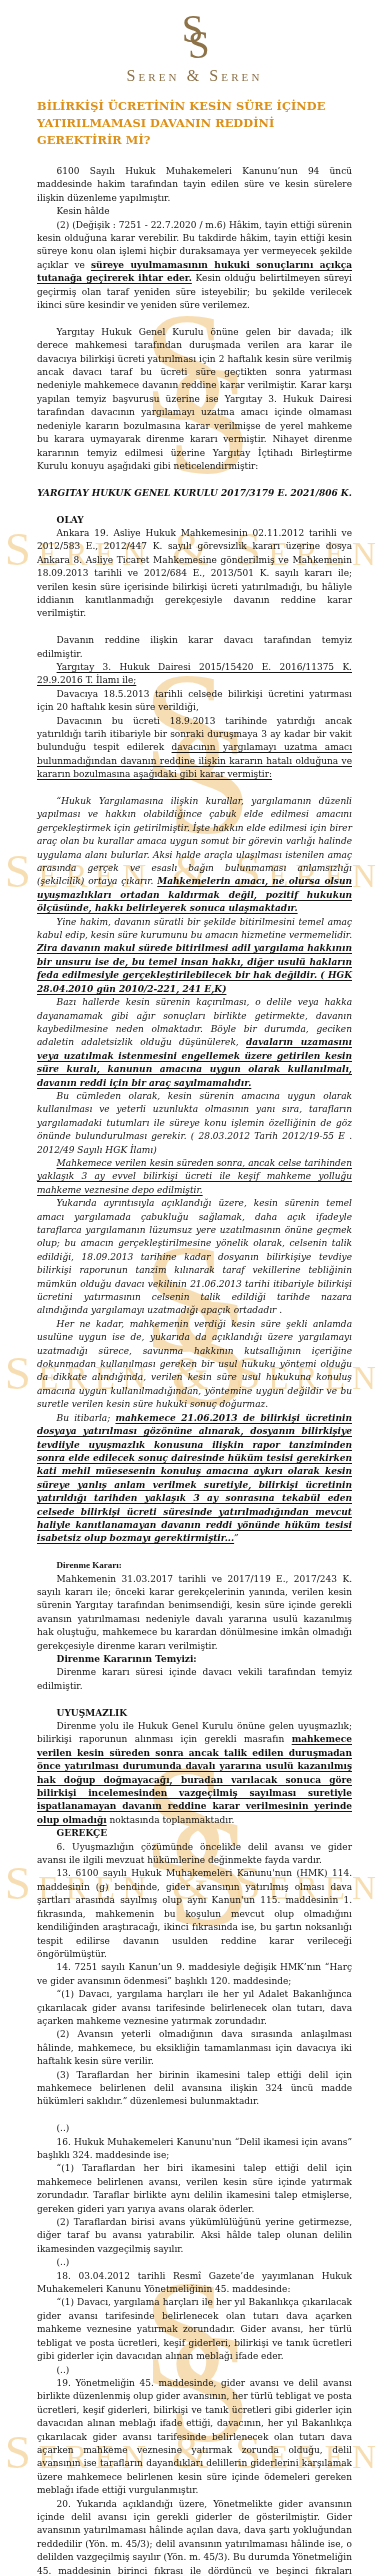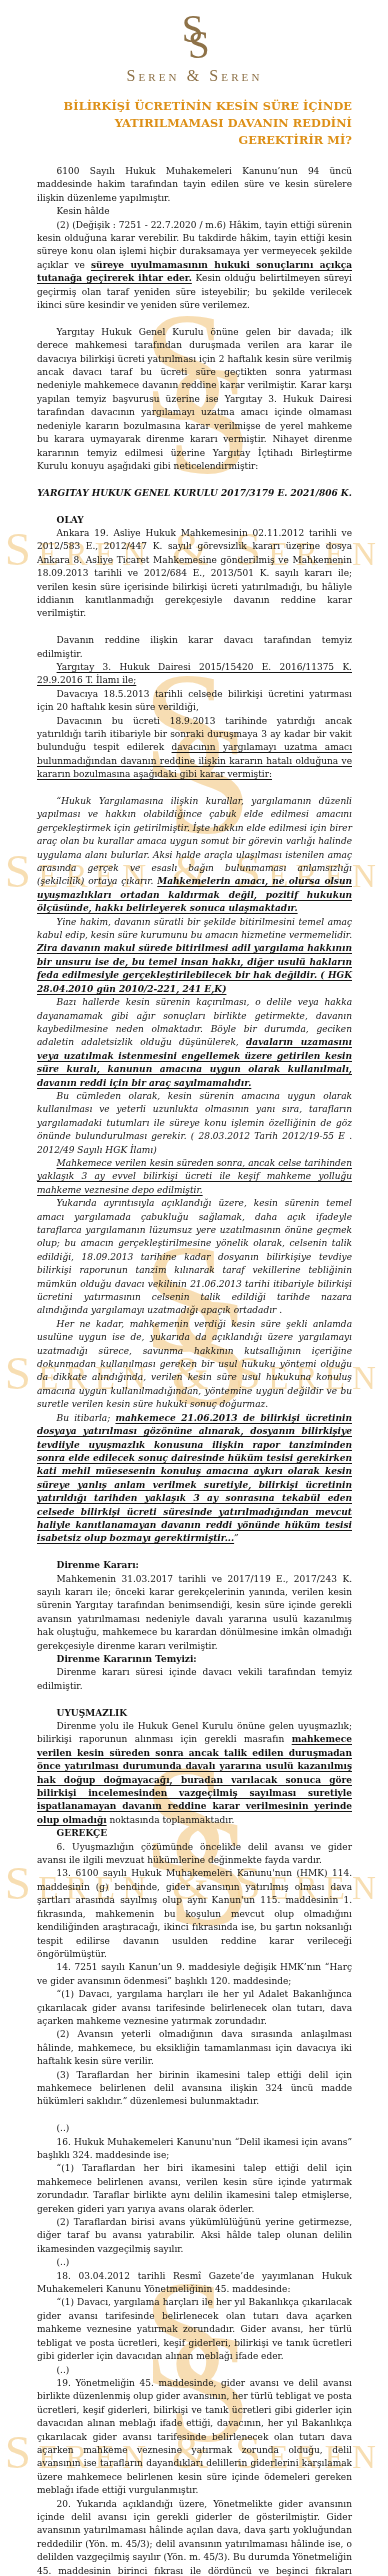--- a/index.html
+++ b/index.html
@@ -29,21 +29,21 @@
   .logo { text-align:center; }
   .logo-mark { display:inline-block; position:relative; width:44px; height:54px; color:var(--brand,#8E7248); }
   .logo-mark .s1, .logo-mark .s2 { position:absolute; font-size:39px; line-height:1; font-family:"Liberation Serif",serif; }
   .logo-mark .s1 { left:9.3px; top:-2.1px; }
   .logo-mark .s2 { left:15.5px; top:13.4px; }
   .logo-wordmark {
     margin-top:0; text-align:center; font-variant:small-caps; letter-spacing:3.1px;
     font-size:16px; color:var(--brand,#8E7248); font-family:"Liberation Serif",serif;
   }
   .title {
-    margin:12.4px auto 0 auto; max-width:330px; text-align:right; font-weight:bold;
+    margin:12.4px auto 0 auto; max-width:330px; text-align:left; font-weight:bold;
     font-size:11.3px; line-height:1.5; color:var(--accent,#DD9018); letter-spacing:0.1px;
   }
   .doc-body { margin-top:16.5px; }
   .blk { margin:0; text-align:justify; text-indent:19.6px; font-size:9px; line-height:13.4px; }
   .blk.al-center { text-align:center; text-indent:0;font-style:italic; }
   .blk span.b { font-weight:bold; }
   .blk span.u { text-decoration:underline; text-underline-offset:1.5px; }
   .blk span.i { font-style:italic; }
 </style>
 </head>
@@ -105,21 +105,21 @@
         <p class="blk"><span>Davacıya 18.5.2013 tarihli celsede bilirkişi ücretini yatırması için 20 haftalık kesin süre verildiği,</span></p>
         <p class="blk"><span>Davacının bu ücreti 18.9.2013 tarihinde yatırdığı ancak yatırıldığı tarih itibariyle bir sonraki duruşmaya 3 ay kadar bir vakit bulunduğu tespit edilerek </span><span class="u">davacının yargılamayı uzatma amacı bulunmadığından davanın reddine ilişkin kararın hatalı olduğuna ve kararın bozulmasına aşağıdaki gibi karar vermiştir:</span></p>
         <p class="blk" style="margin-top: 13.4px;"><span class="i">“Hukuk Yargılamasına ilişkin kurallar, yargılamanın düzenli yapılması ve hakkın olabildiğince çabuk elde edilmesi amacını gerçekleştirmek için getirilmiştir. İşte hakkın elde edilmesi için birer araç olan bu kurallar amaca uygun somut bir görevin varlığı halinde uygulama alanı bulurlar. Aksi halde araçla ulaşılması istenilen amaç arasında gerçek ve esaslı bağın bulunmaması anlamsızlığı (şekilcilik) ortaya çıkarır. </span><span class="b u i">Mahkemelerin amacı, ne olursa olsun uyuşmazlıkları ortadan kaldırmak değil, pozitif hukukun ölçüsünde, hakkı belirleyerek sonuca ulaşmaktadır.</span></p>
         <p class="blk"><span class="i">Yine hakim, davanın süratli bir şekilde bitirilmesini temel amaç kabul edip, kesin süre kurumunu bu amacın hizmetine vermemelidir. </span><span class="b u i">Zira davanın makul sürede bitirilmesi adil yargılama hakkının bir unsuru ise de, bu temel insan hakkı, diğer usulü hakların feda edilmesiyle gerçekleştirilebilecek bir hak değildir. ( HGK 28.04.2010 gün 2010/2-221, 241 E,K)</span></p>
         <p class="blk"><span class="i">Bazı hallerde kesin sürenin kaçırılması, o delile veya hakka dayanamamak gibi ağır sonuçları birlikte getirmekte, davanın kaybedilmesine neden olmaktadır. Böyle bir durumda, geciken adaletin adaletsizlik olduğu düşünülerek, </span><span class="b u i">davaların uzamasını veya uzatılmak istenmesini engellemek üzere getirilen kesin süre kuralı, kanunun amacına uygun olarak kullanılmalı, davanın reddi için bir araç sayılmamalıdır.</span></p>
         <p class="blk"><span class="i">Bu cümleden olarak, kesin sürenin amacına uygun olarak kullanılması ve yeterli uzunlukta olmasının yanı sıra, tarafların yargılamadaki tutumları ile süreye konu işlemin özelliğinin de göz önünde bulundurulması gerekir. ( 28.03.2012 Tarih 2012/19-55 E . 2012/49 Sayılı HGK İlamı)</span></p>
         <p class="blk"><span class="u i">Mahkemece verilen kesin süreden sonra, ancak celse tarihinden yaklaşık 3 ay evvel bilirkişi ücreti ile keşif mahkeme yolluğu mahkeme veznesine depo edilmiştir.</span></p>
         <p class="blk"><span class="i">Yukarıda ayrıntısıyla açıklandığı üzere, kesin sürenin temel amacı yargılamada çabukluğu sağlamak, daha açık ifadeyle taraflarca yargılamanın lüzumsuz yere uzatılmasının önüne geçmek olup; bu amacın gerçekleştirilmesine yönelik olarak, celsenin talik edildiği, 18.09.2013 tarihine kadar dosyanın bilirkişiye tevdiye bilirkişi raporunun tanzim kılınarak taraf vekillerine tebliğinin mümkün olduğu davacı vekilinin 21.06.2013 tarihi itibariyle bilirkişi ücretini yatırmasının celsenin talik edildiği tarihde nazara alındığında yargılamayı uzatmadığı apaçık ortadadır .</span></p>
         <p class="blk"><span class="i">Her ne kadar, mahkemenin verdiği kesin süre şekli anlamda usulüne uygun ise de, yukarıda da açıklandığı üzere yargılamayı uzatmadığı sürece, savunma hakkının kutsallığının içeriğine dokunmadan kullanılması gereken bir usul hukuku yöntemi olduğu da dikkate alındığında, verilen kesin süre usul hukukuna konuluş amacına uygun kullanılmadığından, yöntemine uygun değildir ve bu suretle verilen kesin süre hukuki sonuç doğurmaz.</span></p>
         <p class="blk"><span class="i">Bu itibarla; </span><span class="b u i">mahkemece 21.06.2013 de bilirkişi ücretinin dosyaya yatırılması gözönüne alınarak, dosyanın bilirkişiye tevdiiyle uyuşmazlık konusuna ilişkin rapor tanziminden sonra elde edilecek sonuç dairesinde hüküm tesisi gerekirken kati mehil müesesenin konuluş amacına aykırı olarak kesin süreye yanlış anlam verilmek suretiyle, bilirkişi ücretinin yatırıldığı tarihden yaklaşık 3 ay sonrasına tekabül eden celsede bilirkişi ücreti süresinde yatırılmadığından mevcut haliyle kanıtlanamayan davanın reddi yönünde hüküm tesisi isabetsiz olup bozmayı gerektirmiştir...</span><span class="i">”</span></p>
-        <p class="blk" style="margin-top: 13.4px;"><span class="b">Direnme Kararı:</span></p>
+        <p class="blk" style="margin-top: 13.4px; font-family: Liberation Serif, serif;"><span class="b">Direnme Kararı:</span></p>
         <p class="blk"><span>Mahkemenin 31.03.2017 tarihli ve 2017/119 E., 2017/243 K. sayılı kararı ile; önceki karar gerekçelerinin yanında, verilen kesin sürenin Yargıtay tarafından benimsendiği, kesin süre içinde gerekli avansın yatırılmaması nedeniyle davalı yararına usulü kazanılmış hak oluştuğu, mahkemece bu karardan dönülmesine imkân olmadığı gerekçesiyle direnme kararı verilmiştir.</span></p>
         <p class="blk"><span class="b">Direnme Kararının Temyizi:</span></p>
         <p class="blk"><span>Direnme kararı süresi içinde davacı vekili tarafından temyiz edilmiştir.</span></p>
         <p class="blk" style="margin-top: 13.4px;"><span class="b">UYUŞMAZLIK</span></p>
         <p class="blk"><span>Direnme yolu ile Hukuk Genel Kurulu önüne gelen uyuşmazlık; bilirkişi raporunun alınması için gerekli masrafın </span><span class="b u">mahkemece verilen kesin süreden sonra ancak talik edilen duruşmadan önce yatırılması durumunda davalı yararına usulü kazanılmış hak doğup doğmayacağı, buradan varılacak sonuca göre bilirkişi incelemesinden vazgeçilmiş sayılması suretiyle ispatlanamayan davanın reddine karar verilmesinin yerinde olup olmadığı</span><span> noktasında toplanmaktadır.</span></p>
         <p class="blk"><span class="b">GEREKÇE</span></p>
         <p class="blk"><span>6. Uyuşmazlığın çözümünde öncelikle delil avansı ve gider avansı ile ilgili mevzuat hükümlerine değinmekte fayda vardır.</span></p>
         <p class="blk"><span>13. 6100 sayılı Hukuk Muhakemeleri Kanunu'nun (HMK) 114. maddesinin (g) bendinde, gider avansının yatırılmış olması dava şartları arasında sayılmış olup aynı Kanun'un 115. maddesinin 1. fıkrasında, mahkemenin bu koşulun mevcut olup olmadığını kendiliğinden araştıracağı, ikinci fıkrasında ise, bu şartın noksanlığı tespit edilirse davanın usulden reddine karar verileceği öngörülmüştür.</span></p>
         <p class="blk"><span>14. 7251 sayılı Kanun’un 9. maddesiyle değişik HMK’nın “Harç ve gider avansının ödenmesi” başlıklı 120. maddesinde;</span></p>
         <p class="blk"><span>“(1) Davacı, yargılama harçları ile her yıl Adalet Bakanlığınca çıkarılacak gider avansı tarifesinde belirlenecek olan tutarı, dava açarken mahkeme veznesine yatırmak zorundadır.</span></p>

